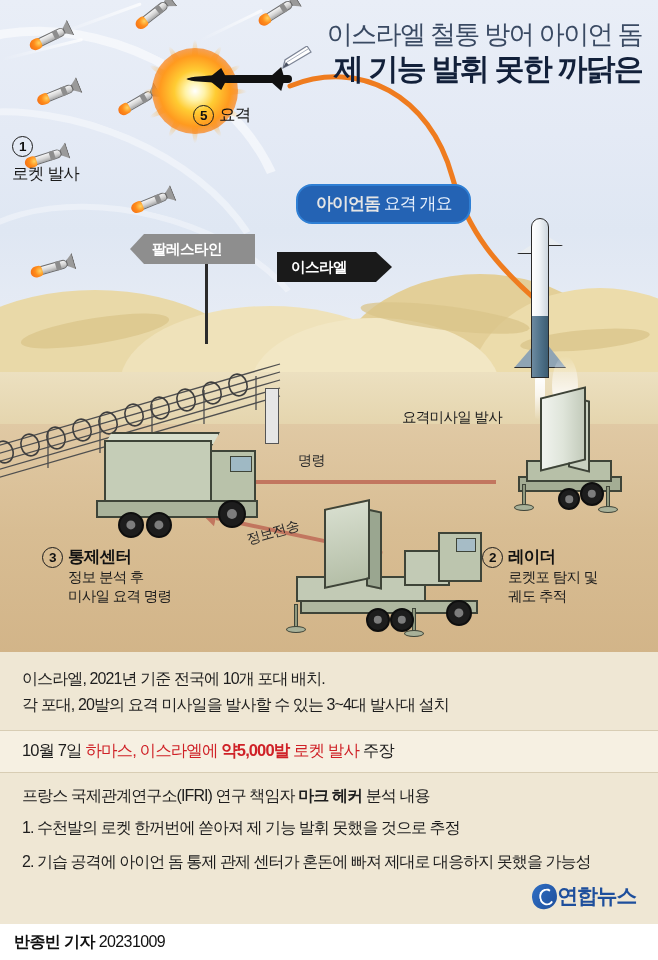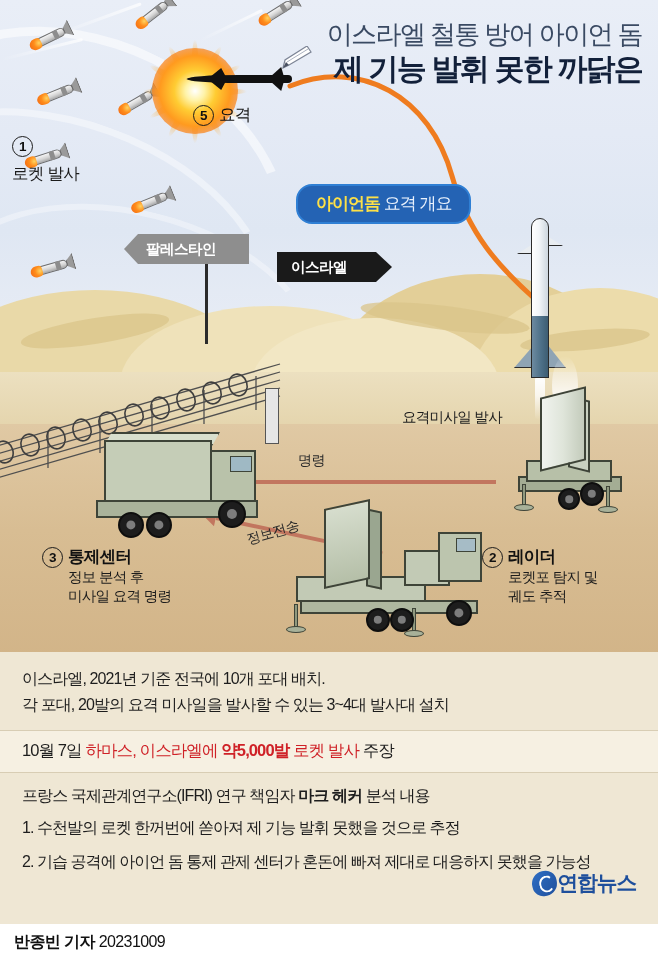--- a/index.html
+++ b/index.html
@@ -64,21 +64,21 @@
   
   .signpost { position:absolute; left:118px; top:228px; width:210px; height:70px; }
   .sign-pole {
     position:absolute; left:87px; top:34px; width:3px; height:82px; background:#2b2b2b;
   }
   .sign {
     position:absolute; height:30px; display:flex; align-items:center;
     font-size:14.5px; font-weight:700; color:#fff; letter-spacing:-.5px;
   }
   .sign-left {
-    left:6px; top:6px; width:125px; background:#8e8e8e;
+    left:12px; top:6px; width:125px; background:#8e8e8e;
     clip-path:polygon(14px 0, 100% 0, 100% 100%, 14px 100%, 0 50%);
     padding-left:22px;
   }
   .sign-right {
     left:113px; top:24px; width:115px; background:#1a1a1a;
     clip-path:polygon(0 0, calc(100% - 16px) 0, 100% 50%, calc(100% - 16px) 100%, 0 100%);
     padding-left:14px;
     margin-left:46px;
   }
 
@@ -294,21 +294,21 @@
     position:absolute; left:-46px; top:26px; width:50px; height:24px;
   }
 
   
   .badge {
     position:absolute; left:296px; top:184px;
     padding:6px 18px 7px; border-radius:16px;
     background:#2463b4; border:2.5px solid #2f7fd4;
     font-size:17px; letter-spacing:-1px; color:#eaf2fd; white-space:nowrap;
   }
-  .badge b { color:#fde047; font-weight:700; }
+  .badge b { color:#e5e5e5; font-weight:700; }
 
   
   .panel {
     position:absolute; left:0; top:652px; width:658px; height:272px;
     background:#efe7d4;
   }
   .panel-inner { padding:14px 22px 0; }
   .p-line {
     font-size:16px; color:#1d1d1d; letter-spacing:-.9px; line-height:1.62;
     white-space:nowrap;
@@ -323,21 +323,21 @@
   .src {
     margin-top:13px; font-size:16px; letter-spacing:-.9px; color:#1d1d1d; white-space:nowrap;
   }
   .src b { font-weight:700; }
   .num-line {
     margin-top:9px; font-size:16px; letter-spacing:-.95px; color:#1d1d1d;
     line-height:1.55; white-space:nowrap;
   }
 
   
-  .logo { position:absolute; right:22px; bottom:27px; display:flex; align-items:center; gap:0; }
+  .logo { position:absolute; right:22px; bottom:14px; display:flex; align-items:center; gap:0; }
   .logo-mark {
     width:25px; height:25px; border-radius:50% 44% 50% 44%;
     background:linear-gradient(135deg,#2f6fc4 0%,#1f4f9c 100%);
     position:relative; transform:rotate(-12deg);
   }
   .logo-mark::after {
     content:''; position:absolute; left:7px; top:5px; width:11px; height:13px;
     border:2.4px solid #fff; border-radius:50%; border-right-color:transparent;
   }
   .logo-text {

